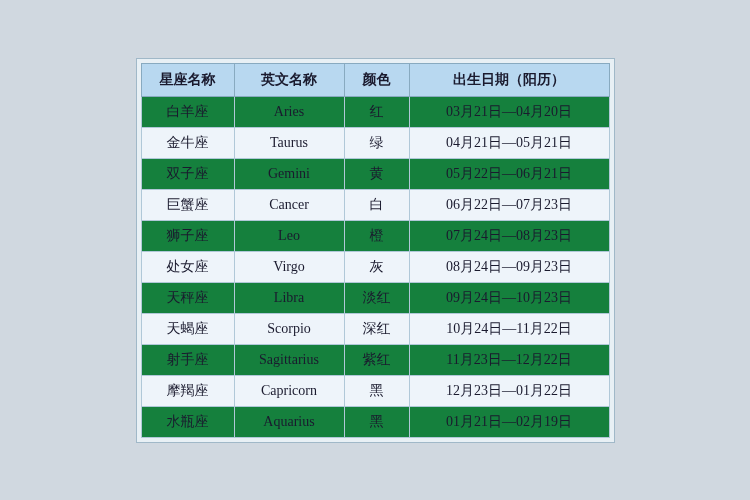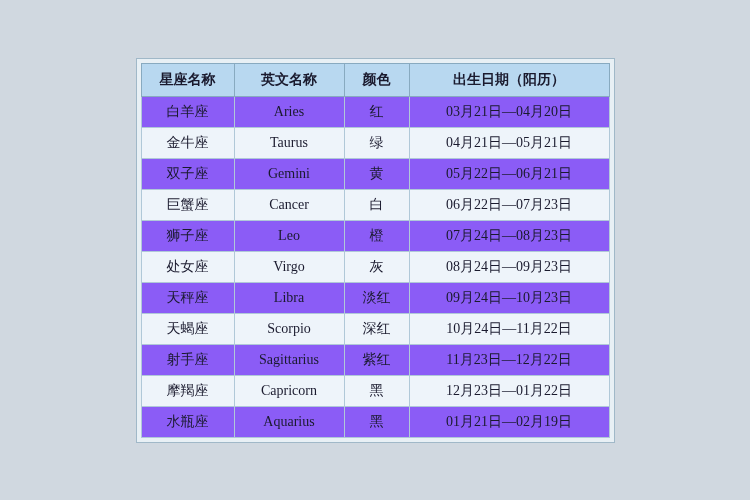--- a/index.html
+++ b/index.html
@@ -41,21 +41,21 @@
       white-space: nowrap;
     }
 
     tbody tr td {
       border: 1px solid #b0c8d8;
       padding: 6px 18px;
       text-align: center;
       color: #1a1a2e;
       font-size: 14px;
       white-space: nowrap;
-      background-color: #8b5cf6;
+      background-color: #15803d;
     }
 
     tbody tr:nth-child(even) td {
       background-color: #eef4fa;
     }
 
     .col-chinese {
       min-width: 80px;
       text-align: center;
     }

